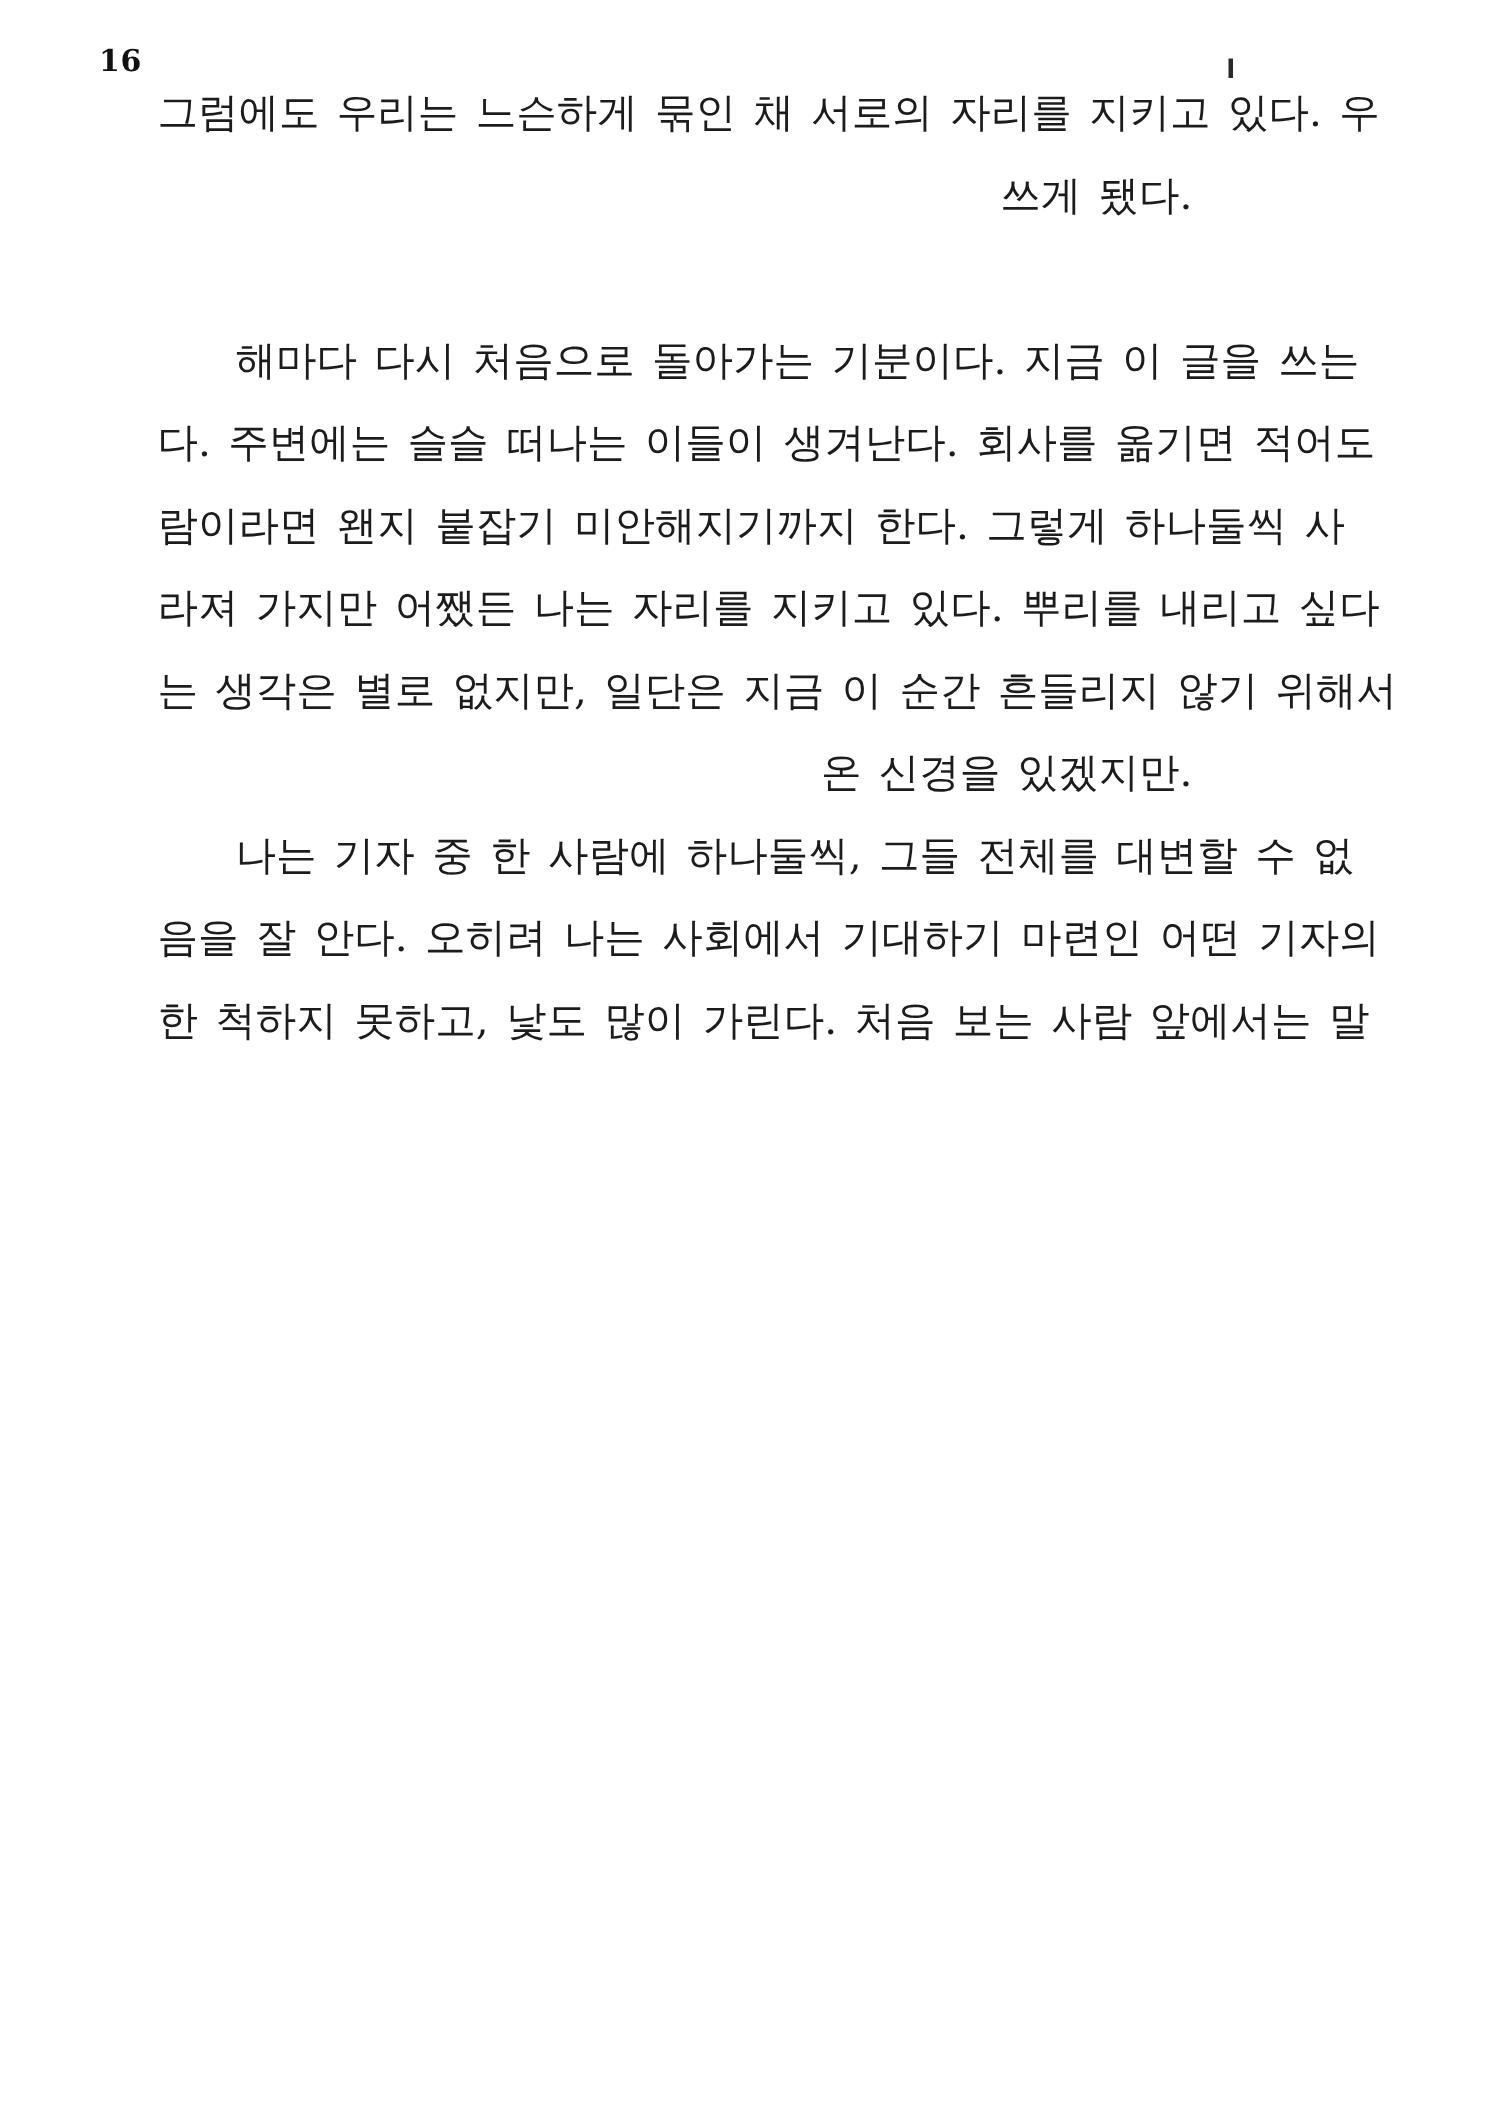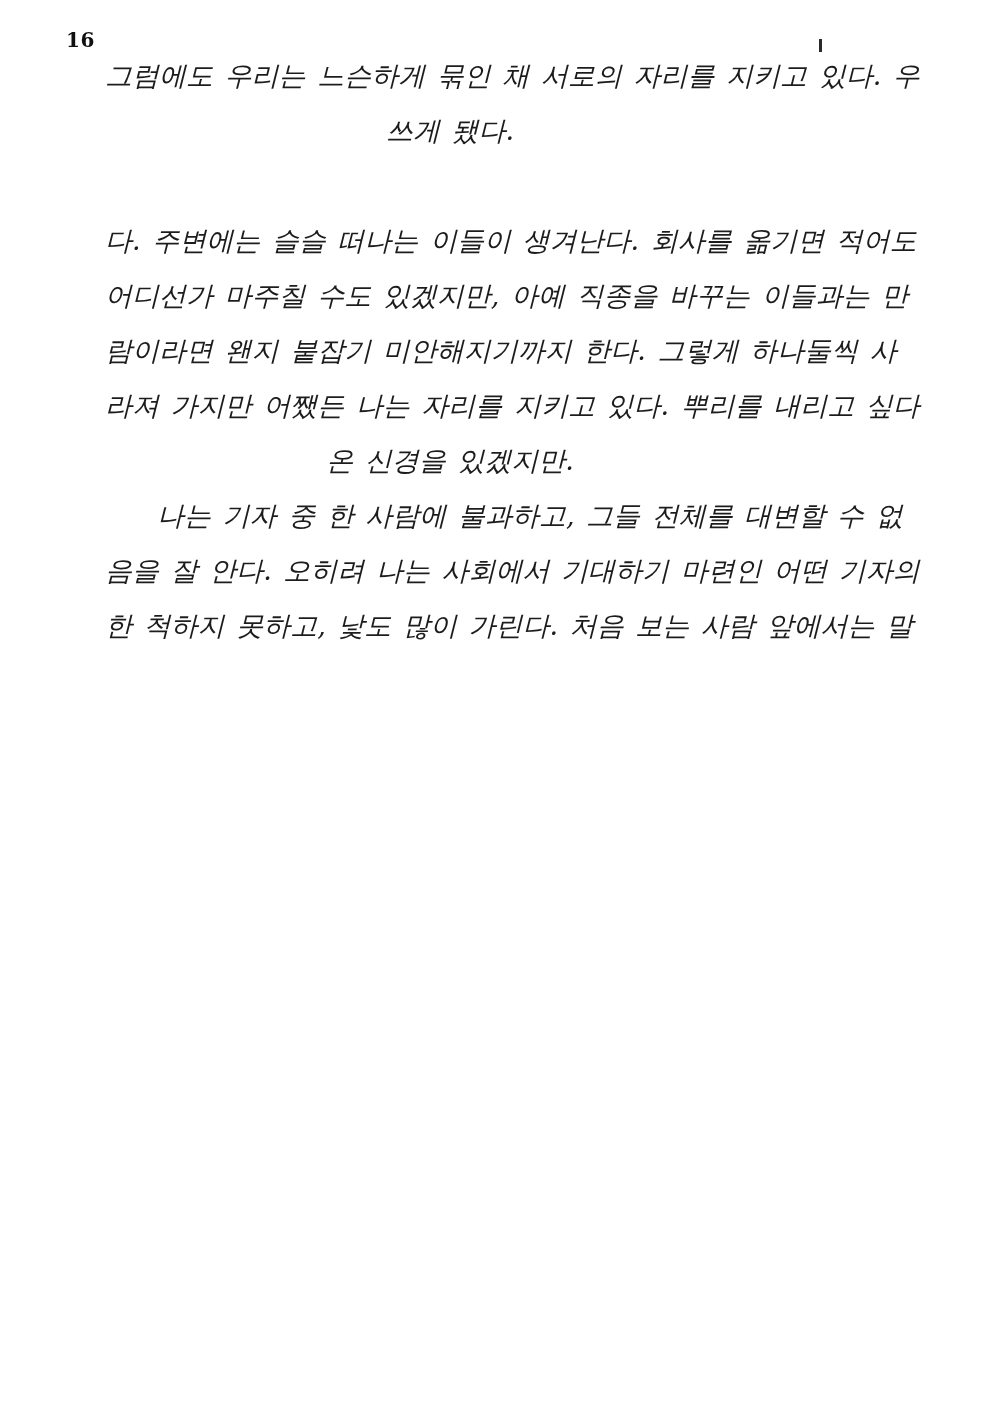--- a/index.html
+++ b/index.html
@@ -45,22 +45,21 @@
   .paragraph {
     margin: 0;
     padding: 0;
   }
   .paragraph.gap-before {
     margin-top: 55px;
   }
   .line {
     height: 55px;
     white-space: nowrap;
-    text-align: center;
-    font-style: italic;
+    text-align: right;
   }
   .line.indent {
     text-indent: 52px;
   }
 </style>
 </head>
 <body>
 
 <div class="page">
 
@@ -69,27 +68,28 @@
   <div class="corner-mark"></div>
 
   <div class="text-block">
 
     <div class="paragraph">
       <div class="line">그럼에도 우리는 느슨하게 묶인 채 서로의 자리를 지키고 있다. 우</div>
       <div class="line">쓰게 됐다.</div>
     </div>
 
     <div class="paragraph gap-before">
+      <div class="line indent">해마다 다시 처음으로 돌아가는 기분이다. 지금 이 글을 쓰는</div>
       <div class="line">다. 주변에는 슬슬 떠나는 이들이 생겨난다. 회사를 옮기면 적어도</div>
-      <div class="line">어디선가 마주칠 수도 있겠지만, 아예 직종을 바꾸는 이들과는 만</div>
       <div class="line">람이라면 왠지 붙잡기 미안해지기까지 한다. 그렇게 하나둘씩 사</div>
       <div class="line">라져 가지만 어쨌든 나는 자리를 지키고 있다. 뿌리를 내리고 싶다</div>
+      <div class="line">는 생각은 별로 없지만, 일단은 지금 이 순간 흔들리지 않기 위해서</div>
       <div class="line">온 신경을 있겠지만.</div>
     </div>
 
     <div class="paragraph">
-      <div class="line indent">나는 기자 중 한 사람에 불과하고, 그들 전체를 대변할 수 없</div>
+      <div class="line indent">나는 기자 중 한 사람에 하나둘씩, 그들 전체를 대변할 수 없</div>
       <div class="line">음을 잘 안다. 오히려 나는 사회에서 기대하기 마련인 어떤 기자의</div>
       <div class="line">한 척하지 못하고, 낯도 많이 가린다. 처음 보는 사람 앞에서는 말</div>
     </div>
 
   </div>
 </div>
 
 </body></html>

